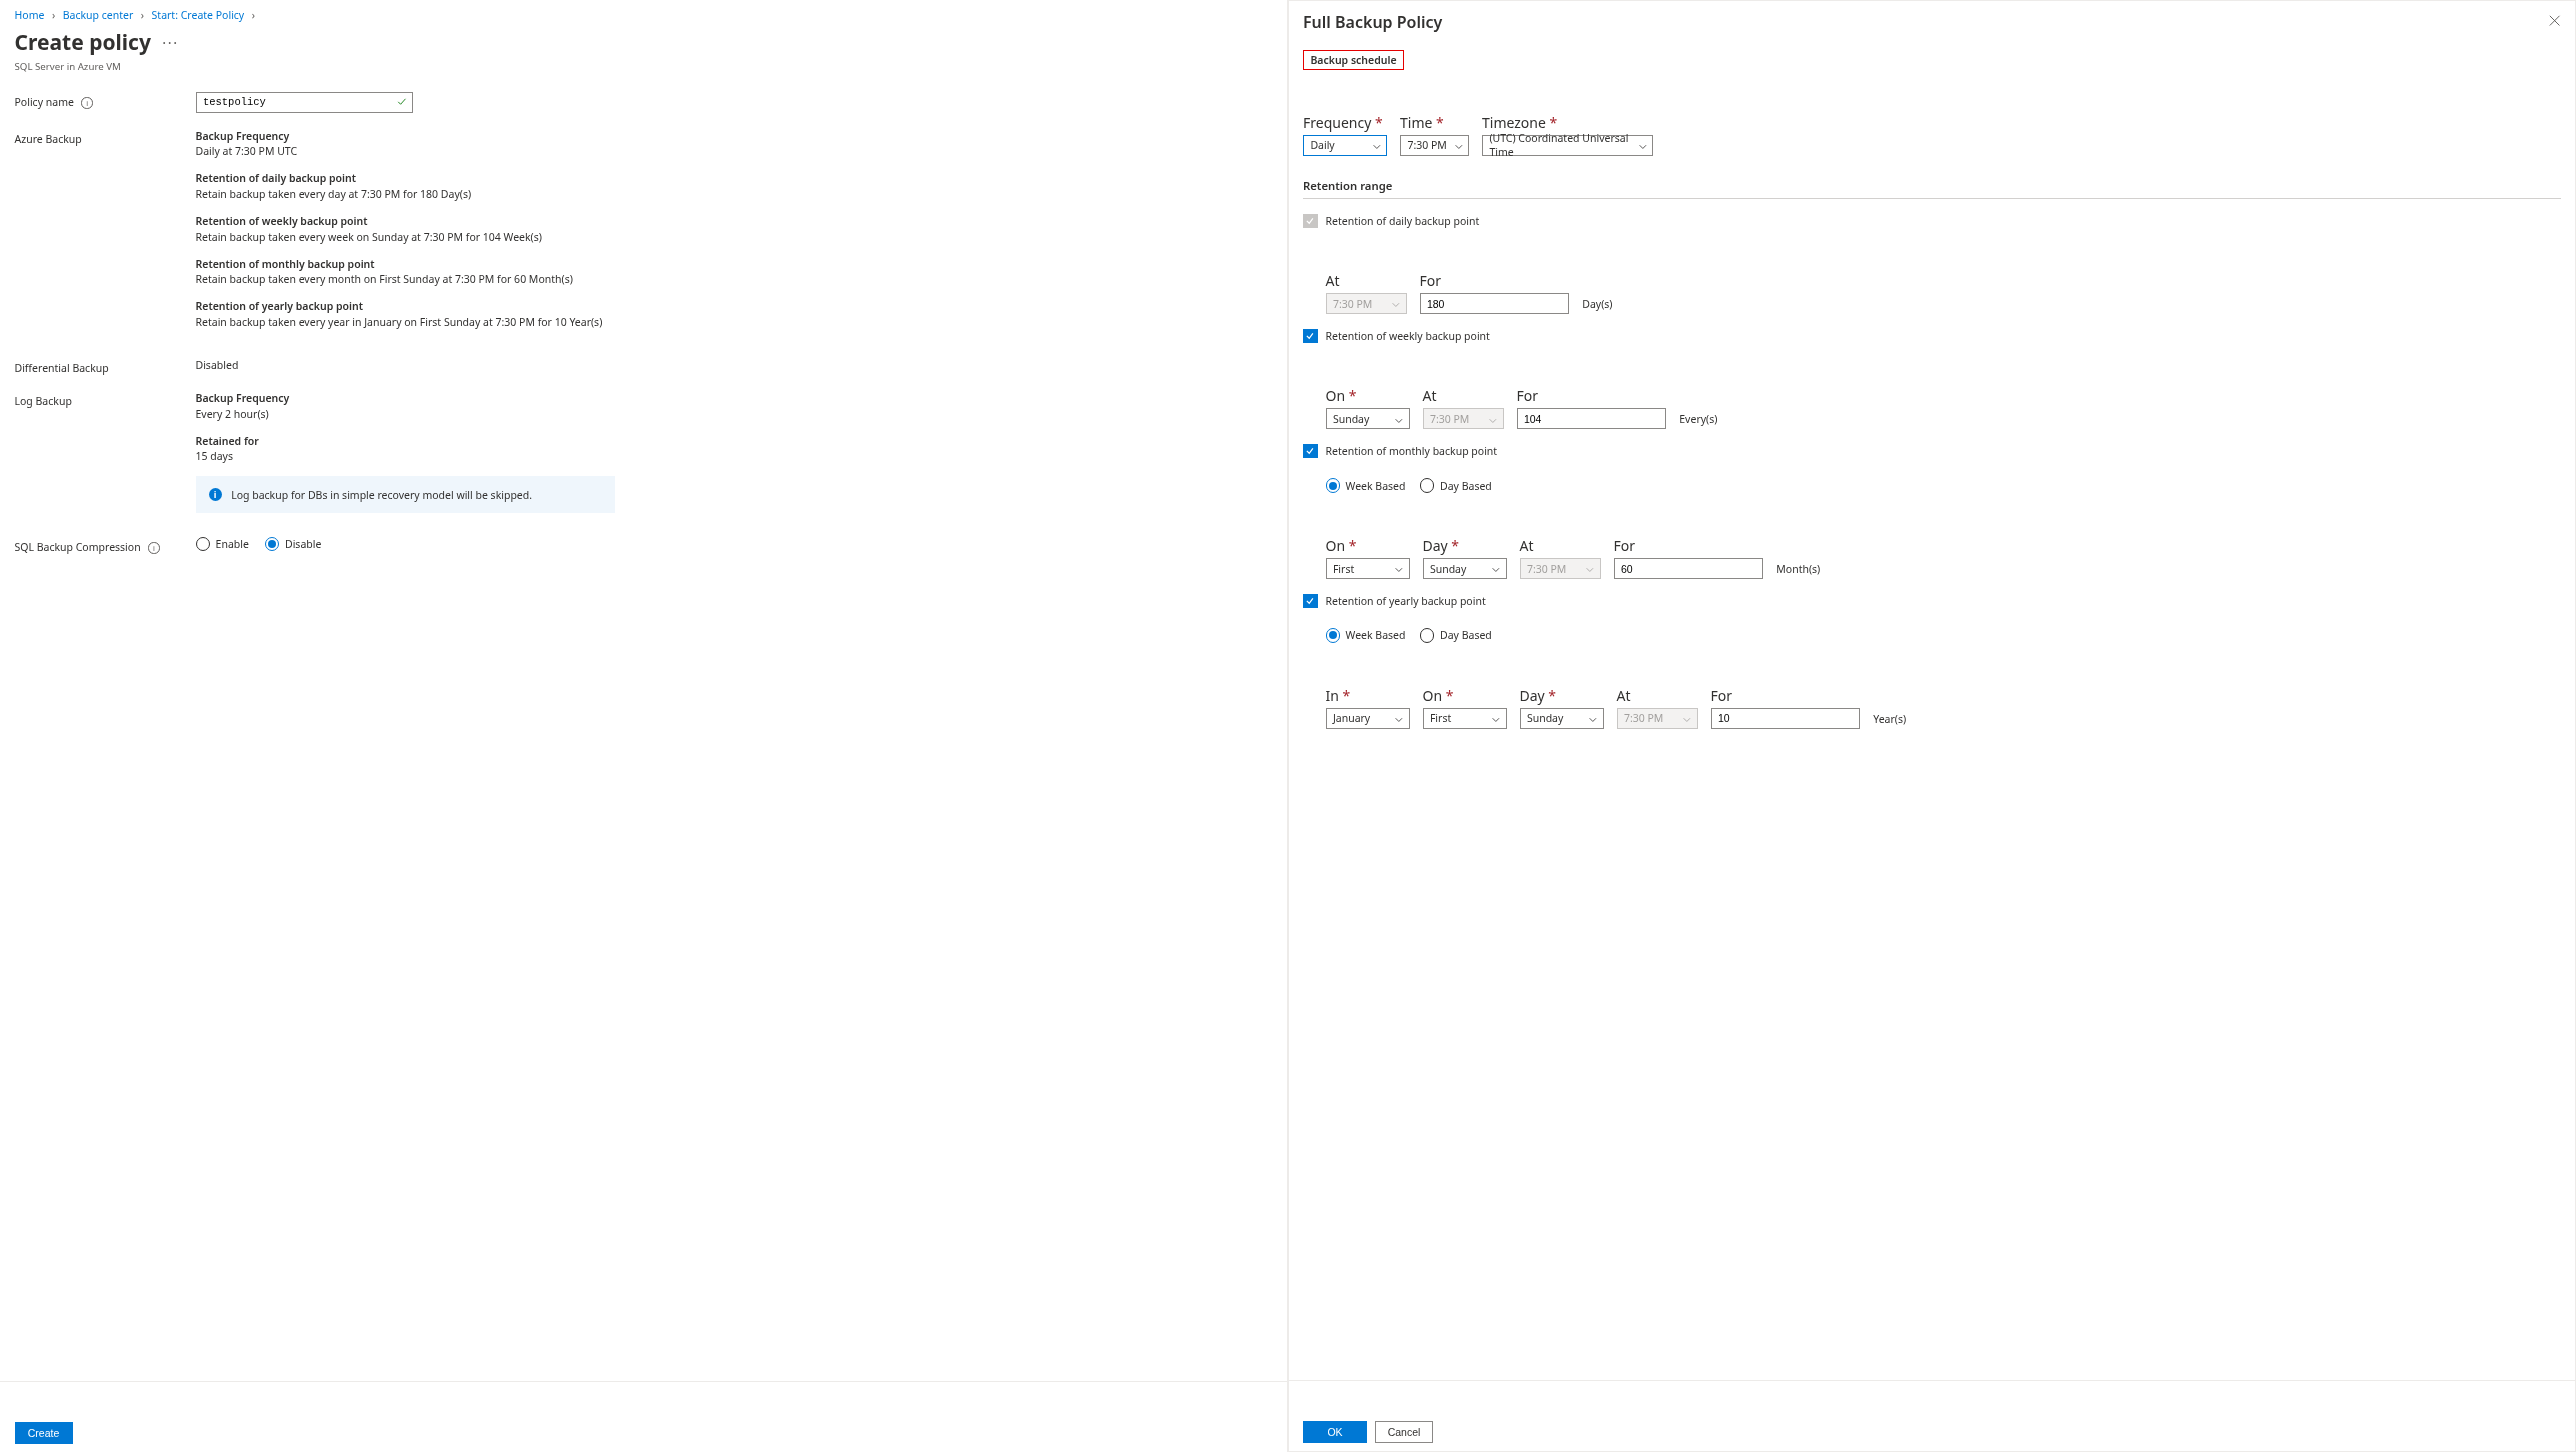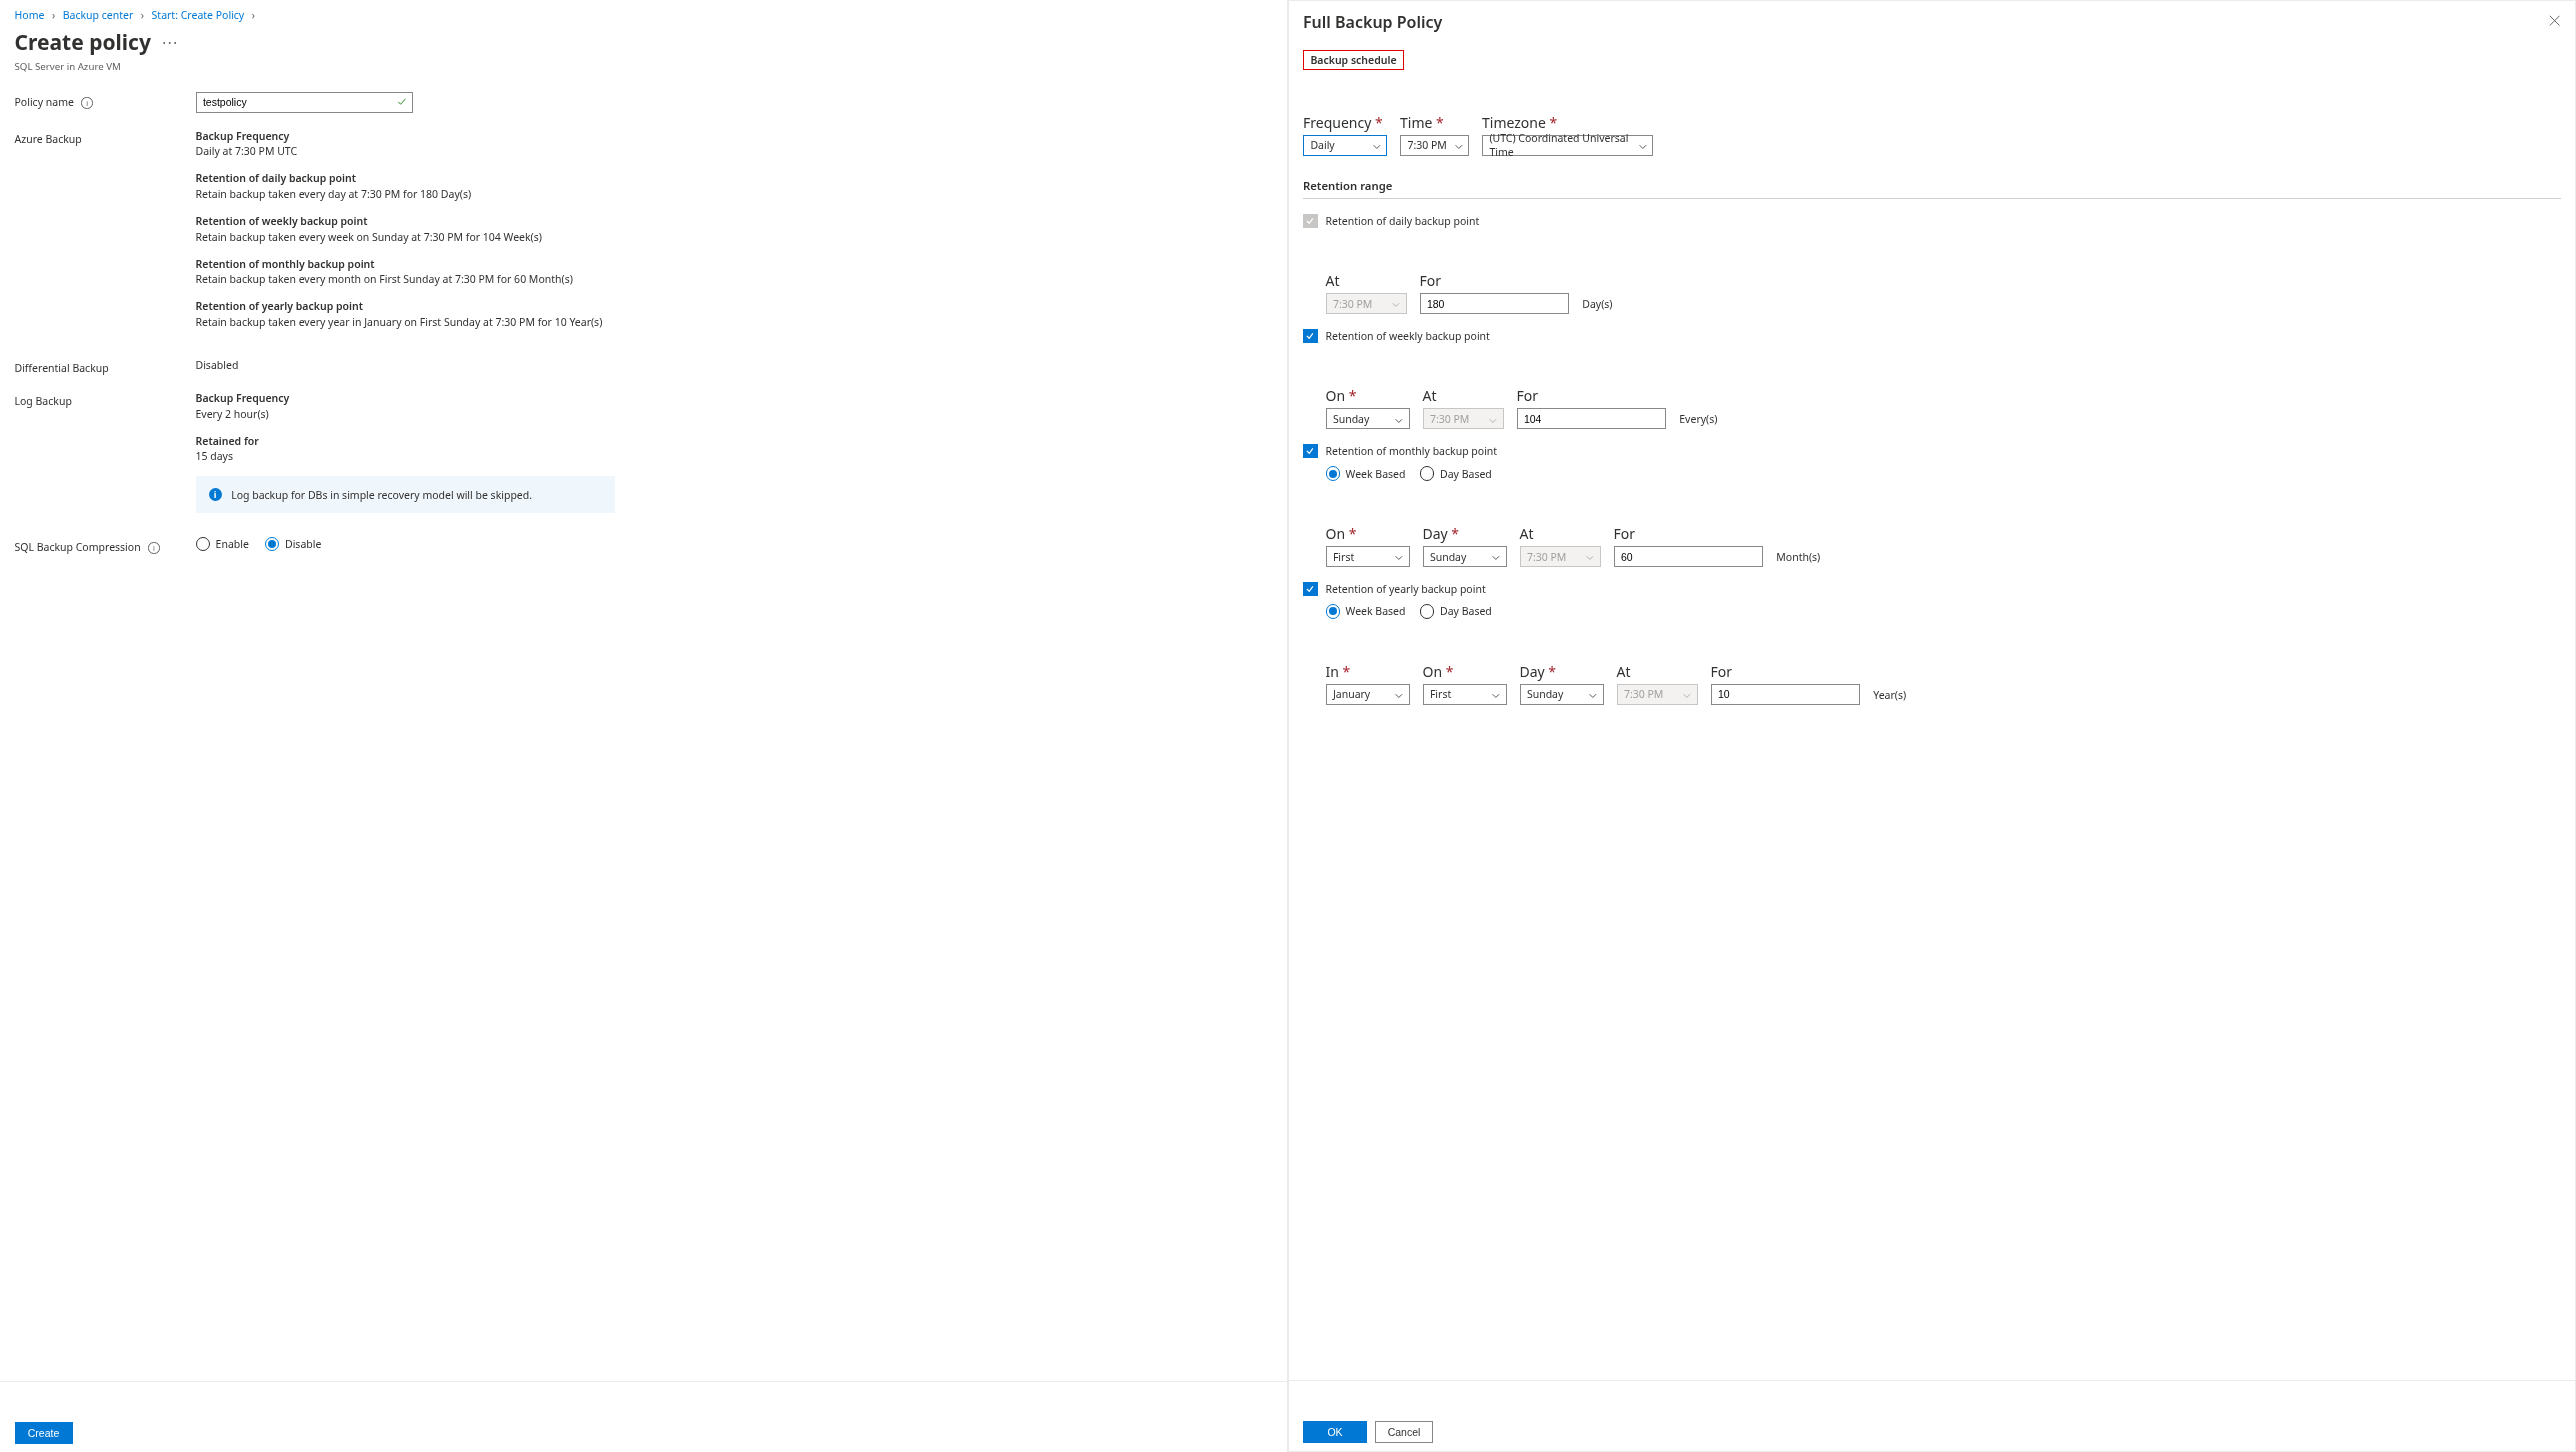--- a/index.html
+++ b/index.html
@@ -26,21 +26,21 @@
   .row { display: flex; align-items: flex-start; margin-bottom: 16px; }
   .row-label { width: 181px; flex-shrink: 0; padding-top: 3.2px; font-size: 10.5px; }
   .row-content { flex: 1; max-width: 419px; }
   .info-icon {
     display: inline-flex; width:11.3px; height:11.3px; border:0.8px solid #605e5c;
     border-radius:50%; align-items:center; justify-content:center;
     font-size:7.2px; color:#605e5c; margin-left:4.8px; font-style: normal;
   }
   .text-input {
     width: 217px; height: 21px; border:0.8px solid #8a8886; padding:0 22.5px 0 6.4px;
-    font-size:10.5px; position: relative;
+    font-size:10.5px; position: relative; font-family: Liberation Mono, monospace;
   }
   .input-wrap { position: relative; display:inline-block;}
   .input-check { position:absolute; right:5.6px; top:4px; color:#107c10; }
   .item-block { margin-bottom: 13px; }
   .item-title { font-weight:600; font-size:10.5px; margin-bottom:1.6px;}
   .item-sub { font-size:10.5px; color:#323130; }
   .disabled-text { font-size:10.5px;}
   .info-banner {
     background:#eff6fc; padding:11.3px 13px; display:flex; align-items:center;
     gap:9.7px; margin-top:6.4px; font-size:10.5px;
@@ -96,21 +96,21 @@
   .check-row { display:flex; align-items:center; gap:8px; }
   .checkbox {
     width:14.5px; height:14.5px; display:inline-flex; align-items:center; justify-content:center;
     cursor:pointer; flex-shrink:0;
   }
   .checkbox.checked { background:#0078d4;}
   .checkbox.checked svg path { stroke:#fff;}
   .checkbox.unchecked-disabled { background:#c8c6c4;}
   .checkbox.unchecked-disabled svg path { stroke:#fff;}
   .retain-fields { margin-top:8px; margin-left:22.5px; display:flex; gap:13px; flex-wrap:wrap;}
-  .radio-row { margin-top:8px; margin-left:22.5px; display:flex; gap:14.5px;align-items:center;}
+  .radio-row { margin-top:20px; margin-left:22.5px; display:flex; gap:14.5px;align-items:center;}
   svg.chev-svg { width:9.7px; height:9.7px;}
   svg.check-svg { width:9.7px; height:9.7px;}
 </style>
 </head>
 <body>
 
 <div class="workspace">
 
   <div class="left-pane">
     <nav class="breadcrumb">

